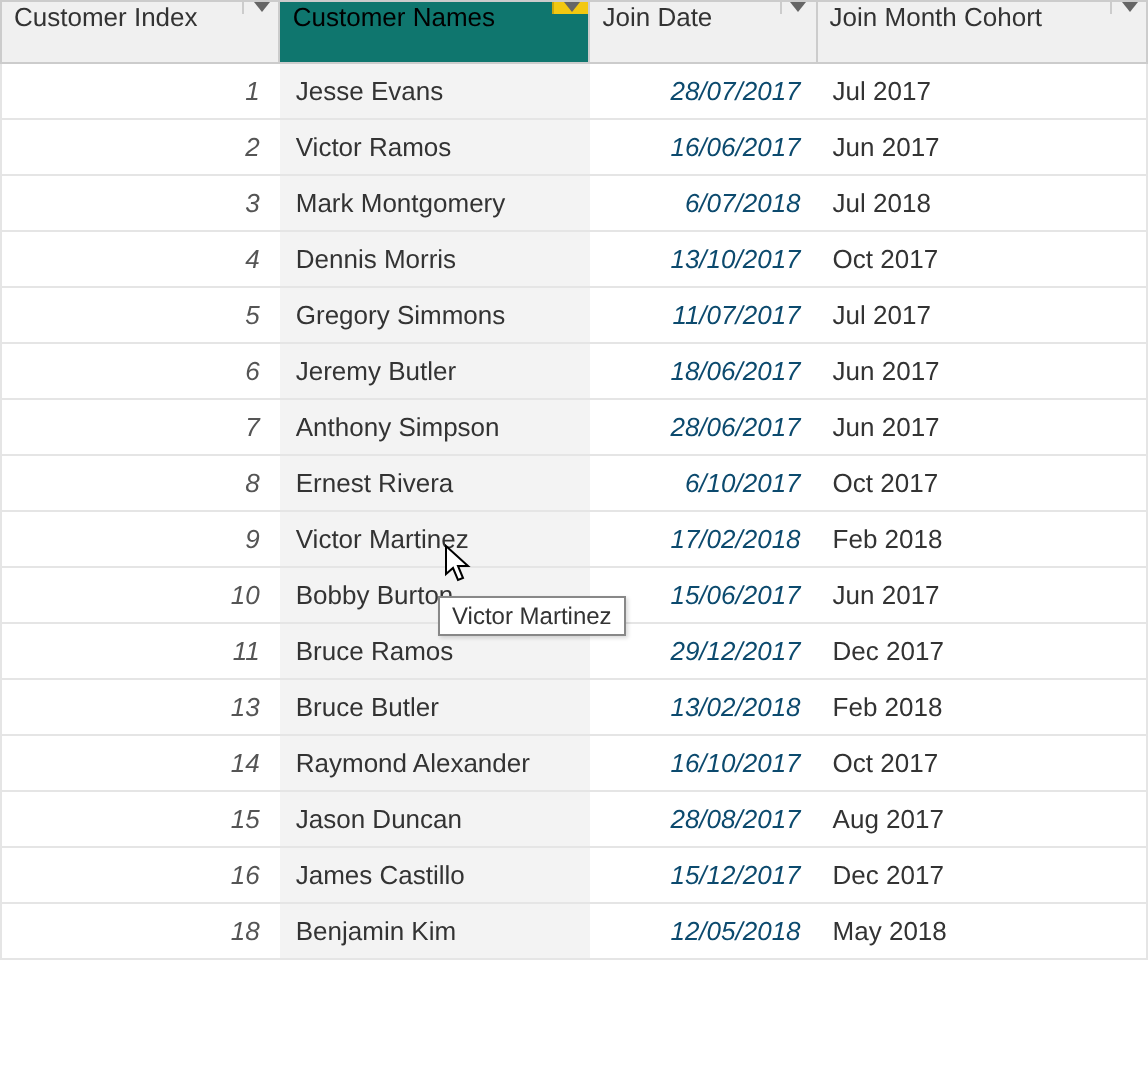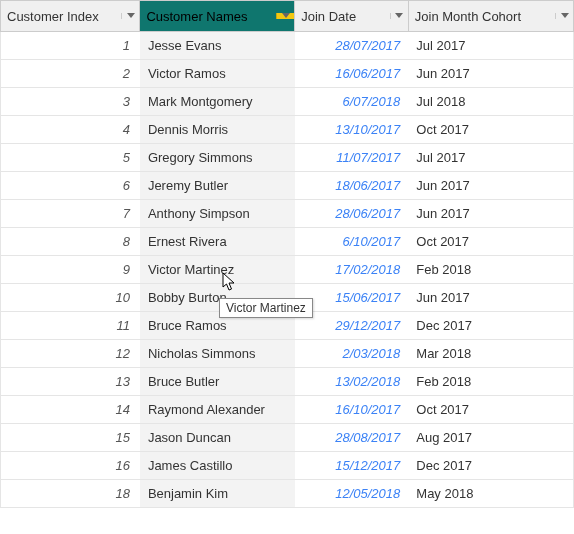--- a/index.html
+++ b/index.html
@@ -25,21 +25,21 @@
     height: 26px;
     font-weight: 400;
     color: #333;
   }
   th.selected {
     background: #0f766e;
     color: #000;
   }
   .th-inner {
     display: flex;
-    align-items: center;
+    align-items: flex-start;
     height: 30px;
   }
   .th-label {
     flex: 1;
     display: flex;
     align-items: center;
     padding: 0 6px;
     white-space: nowrap;
     overflow: hidden;
   }
@@ -73,21 +73,21 @@
     font-style: italic;
     color: #555;
     padding-right: 10px;
   }
   td.name-col {
     background: #f3f3f3;
   }
   td.date {
     text-align: right;
     font-style: italic;
-    color: #3b82f6;
+    color: #0c4a6e;
   }
   td.cohort { color: #333; margin-left: 16px; }
   col.c1 { width: 135px; }
   col.c2 { width: 150px; }
   col.c3 { width: 110px; }
   col.c4 { width: 160px; }
   .cursor {
     position: absolute;
     pointer-events: none;
   }
@@ -218,26 +218,20 @@
           <td class="date">15/06/2017</td>
           <td class="cohort">Jun 2017</td>
         </tr>
         <tr>
           <td class="idx">11</td>
           <td class="name-col">Bruce Ramos</td>
           <td class="date">29/12/2017</td>
           <td class="cohort">Dec 2017</td>
         </tr>
         <tr>
-          <td class="idx">12</td>
-          <td class="name-col">Nicholas Simmons</td>
-          <td class="date">2/03/2018</td>
-          <td class="cohort">Mar 2018</td>
-        </tr>
-        <tr>
           <td class="idx">13</td>
           <td class="name-col">Bruce Butler</td>
           <td class="date">13/02/2018</td>
           <td class="cohort">Feb 2018</td>
         </tr>
         <tr>
           <td class="idx">14</td>
           <td class="name-col">Raymond Alexander</td>
           <td class="date">16/10/2017</td>
           <td class="cohort">Oct 2017</td>

